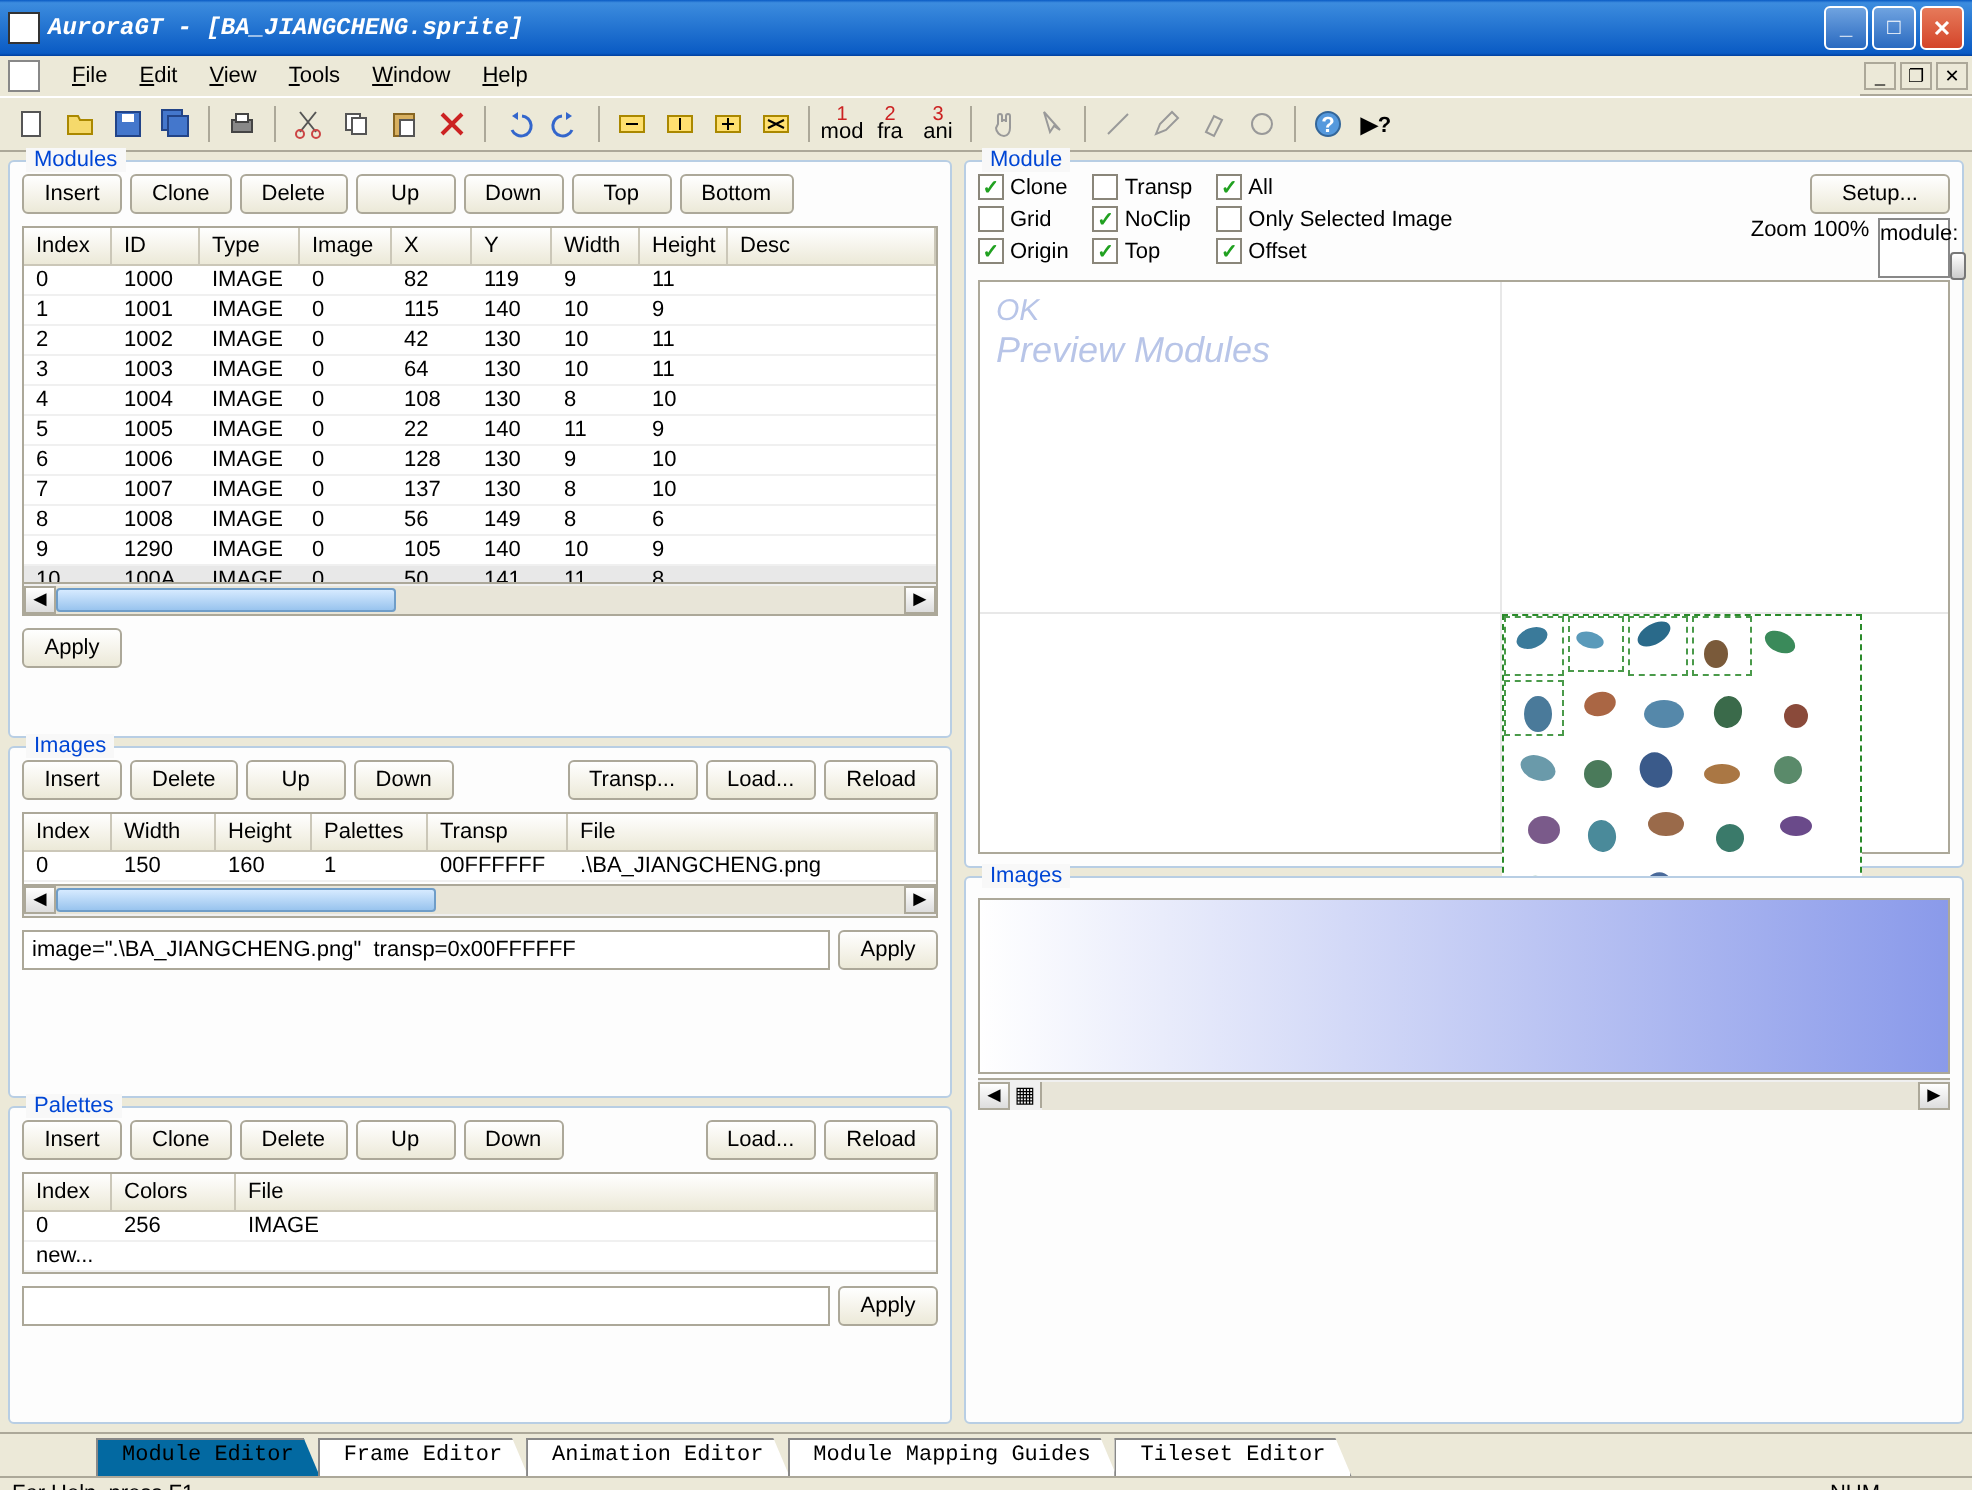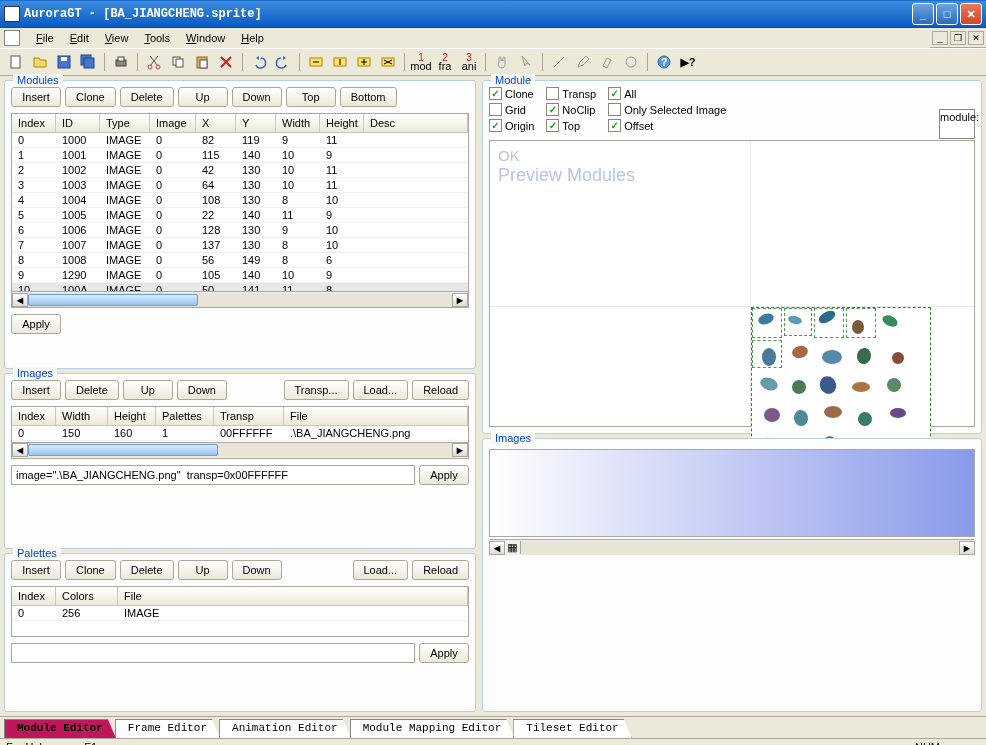--- a/index.html
+++ b/index.html
@@ -1,20 +1,20 @@
 <!DOCTYPE html>
 <html><head>
 <meta charset="utf-8">
 <style>
 * { box-sizing: border-box; margin: 0; padding: 0; font-family: Tahoma, Arial, sans-serif; font-size: 11px; }
 body { background: #ece9d8; overflow: hidden; width: 986px; height: 745px; }
 
 .titlebar { background: linear-gradient(to bottom, #0a5bc4, #3c8cde 5%, #0a5bc4 95%, #003f9e); height: 28px; display: flex; align-items: center; padding: 0 4px; color: white; }
 .titlebar .app-icon { width: 16px; height: 16px; background: #fff; margin-right: 4px; border: 1px solid #333; }
-.titlebar .title { font-family: 'Courier New', monospace; font-weight: bold; font-size: 12px; flex: 1; }
+.titlebar .title { font-family: 'Courier New', monospace; font-weight: bold; font-size: 12px; flex: 1; font-style: italic; }
 .win-btns { display: flex; gap: 2px; }
 .win-btn { width: 22px; height: 22px; background: linear-gradient(#6fa3e0,#2a6ac0); border: 1px solid #fff; border-radius: 3px; display:flex; align-items:center; justify-content:center; color:white; font-weight:bold; cursor:pointer; }
 .win-btn.close { background: linear-gradient(#e67a5a,#d4452a); }
 
 .mdi-btns { display:flex; gap:2px; padding:2px; justify-content:flex-end; background:#ece9d8; border-bottom:1px solid #aca899;}
 .mdi-btn { width:16px; height:14px; border:1px solid #aca899; background:#ece9d8; font-size:9px; display:flex;align-items:center;justify-content:center; cursor:pointer;}
 
 .menubar { background: #ece9d8; display: flex; padding: 2px 4px; }
 .menubar .mitem { padding: 2px 8px; cursor: pointer; }
 .menubar .mitem u { text-decoration: underline; }
@@ -56,36 +56,36 @@
 .checkbox-col { display:flex; flex-direction:column; gap:3px; }
 .chk { display:flex; align-items:center; gap:3px; cursor:pointer; }
 .chk-box { width:13px; height:13px; border:1px solid #8a867a; background:white; display:flex; align-items:center; justify-content:center; color:#21a121; font-weight:bold; font-size:10px; }
 .chk-box.checked::after { content:"✓"; }
 .chk.disabled { color:#999; }
 .chk.disabled .chk-box { background:#eee; border-color:#ccc;}
 .slider { flex:1; height:20px; position:relative; }
 .slider-track { position:absolute; left:0; right:0; top:9px; height:2px; background:#aca899;}
 .slider-thumb { position:absolute; left:48%; top:3px; width:8px; height:14px; background:linear-gradient(#fff,#ccc); border:1px solid #777; border-radius:2px;}
 
-.preview-box { border:1px solid #aca899; background:white; flex:1; position:relative; margin-top:4px; }
+.preview-box { border:1px solid #aca899; background:white; flex:1; position:relative; margin-top:4px;font-style:italic; }
 .preview-text1 { position:absolute; left:8px; top:6px; color:#b8c5e8; font-size:15px; }
 .preview-text2 { position:absolute; left:8px; top:24px; color:#b8c5e8; font-size:18px; }
 .preview-cross-v { position:absolute; left:260px; top:0; bottom:0; width:1px; background:#e8e8e8;}
 .preview-cross-h { position:absolute; top:165px; left:0; right:0; height:1px; background:#e8e8e8;}
 .sprite-sheet { position:absolute; left:261px; top:166px; width:180px; height:180px; background:#fff; border:1px dashed #2a8a2a; overflow:hidden;}
 .sprite-cell { position:absolute; border:1px dashed #4a9a4a; }
 .blob { position:absolute; border-radius:50%; }
 
 .module-thumb { width:36px; height:30px; border:1px solid #888; background:white; position:absolute; right:6px; top:28px; font-size:8px; text-align:center; padding-top:1px; }
 
 .images-prev { border:1px solid #aca899; height:88px; background:linear-gradient(to right,#fff,#8a9aea); margin-top:4px; position:relative;}
 
 .bottom-tabs { display:flex; background:#ece9d8; padding:2px 4px 0 4px; border-top:1px solid #aca899; height:22px; }
 .tab { border:1px solid #888; border-bottom:none; background:white; padding:2px 12px; margin-right:-1px; font-family:'Courier New',monospace; font-size:11px; cursor:pointer; clip-path: polygon(0 0, calc(100% - 8px) 0, 100% 100%, 0 100%);}
-.tab.active { background:#be185d; font-weight:bold; }
+.tab.active { background:#0369a1; font-weight:normal;margin-left:44px; }
 
 .statusbar { display:flex; border-top:1px solid #aca899; padding:2px 6px; font-family:'Courier New',monospace; background:#ece9d8; height:18px; justify-content:space-between;}
 
 .modules-panel { flex:1.7; }
 .images-panel { flex:1; }
 .palettes-panel { flex:0.9; }
 .module-panel { height:354px; display:flex; flex-direction:column; }
 .images-right-panel { flex:1; display:flex; flex-direction:column;}
 
 
@@ -495,20 +495,25 @@
           <div class="th cp-idx">Index</div>
           <div class="th cp-c">Colors</div>
           <div class="th cp-f">File</div>
         </div>
         <div class="table-body" id="palettes-body" style="height:30px;">
             <div class="table-row">
               <div class="td cp-idx">0</div>
               <div class="td cp-c">256</div>
               <div class="td cp-f">IMAGE</div>
             </div>
+            <div class="table-row">
+              <div class="td cp-idx">new...</div>
+              <div class="td cp-c"></div>
+              <div class="td cp-f"></div>
+            </div>
           </div>
       </div>
       <div class="input-row">
         <input type="text" value="" style="">
         <div class="btn">Apply</div>
       </div>
     </div>
   </div>
 
   <div class="right-col">
@@ -553,20 +558,28 @@
                 <div class="chk-box"></div>
                 <span>Only Selected Image</span>
               </div>
             <div class="chk">
                 <div class="chk-box checked"></div>
                 <span>Offset</span>
               </div>
           </div>
         </div>
         <div style="flex:1"></div>
+        <div style="display:flex; flex-direction:column; align-items:flex-end; gap:2px; width:140px;">
+          <div class="btn" style="width:70px;">Setup...</div>
+          <div style="text-align:center;width:100%;">Zoom 100%</div>
+          <div class="slider">
+              <div class="slider-track"></div>
+              <div class="slider-thumb"></div>
+            </div>
+        </div>
       </div>
       <div class="module-thumb"><span>module:</span></div>
       <div class="preview-box">
         <div class="preview-text1">OK</div>
         <div class="preview-text2">Preview Modules</div>
         <div class="preview-cross-v"></div>
           <div class="preview-cross-h"></div>
         <div class="sprite-sheet">
           <div class="sprite-cell" style="left:0;top:0;width:30px;height:30px;"></div>
           <div class="sprite-cell" style="left:32px;top:0;width:28px;height:28px;"></div>
@@ -616,20 +629,20 @@
         <div class="arrow">►</div>
       </div>
     </div>
   </div>
 </div>
 
 <div class="bottom-tabs">
   <div class="tab active">Module Editor</div>
   <div class="tab">Frame Editor</div>
   <div class="tab">Animation Editor</div>
-  <div class="tab">Module Mapping Editor</div>
+  <div class="tab">Module Mapping Guides</div>
   <div class="tab">Tileset Editor</div>
 </div>
 
 <div class="statusbar">
   <span>For Help, press F1</span>
   <span style="margin-right:40px;">NUM</span>
 </div>
 
 </body></html>

